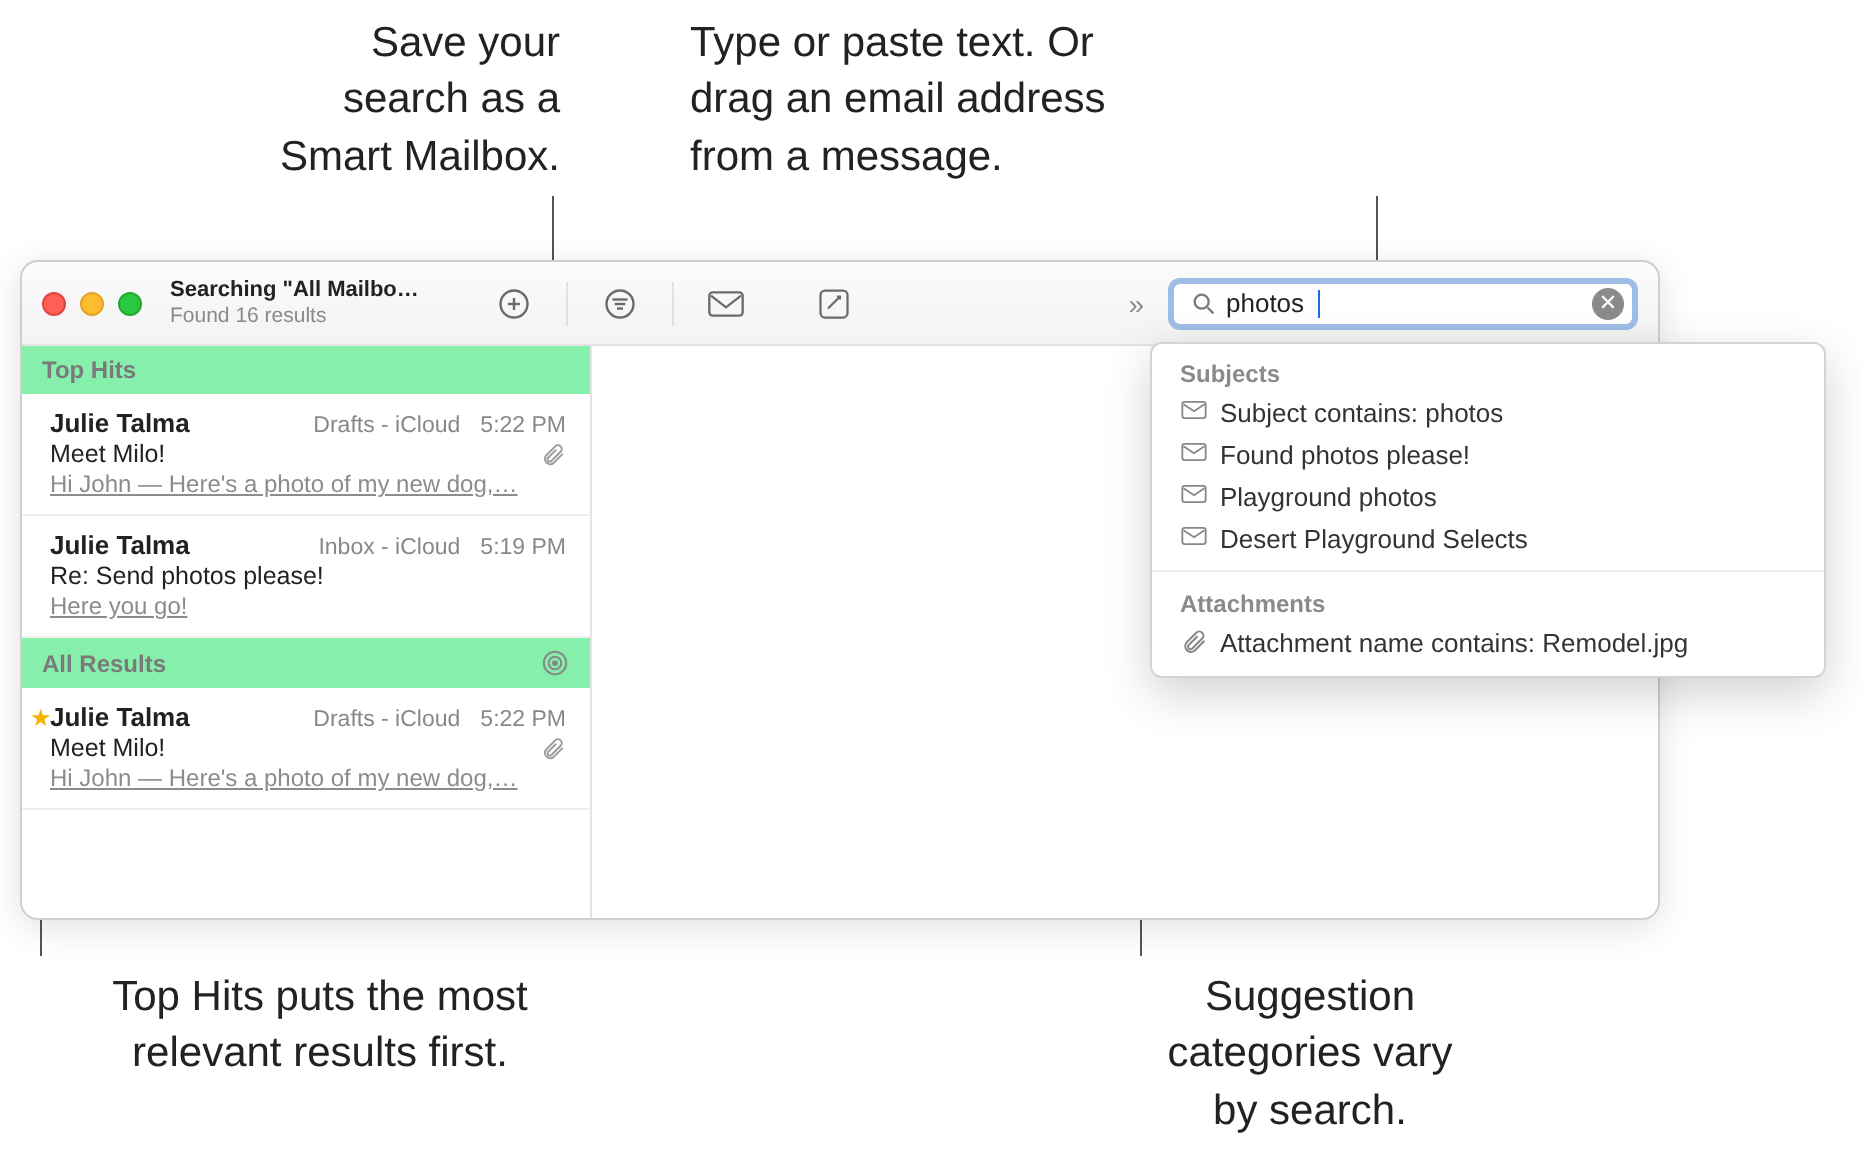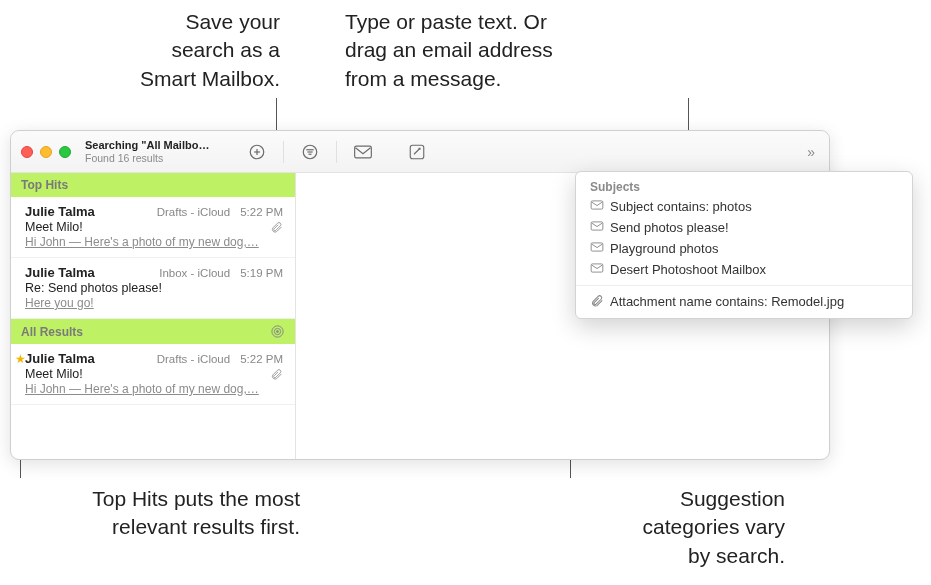--- a/index.html
+++ b/index.html
@@ -10,21 +10,21 @@
     height: 585px;
     position: relative;
     overflow: hidden;
   }
   .callout {
     position: absolute;
     font-size: 21px;
     line-height: 1.35;
     color: #222;
   }
-  .callout.left { text-align: right; }
+  .callout.left { text-align: center; }
   .callout-line {
     position: absolute;
     background: #555;
   }
   
   .window {
     position: absolute;
     left: 10px;
     top: 130px;
     width: 820px;
@@ -77,21 +77,21 @@
     width:16px;height:16px;border-radius:50%;background:#8a8a8a;color:#fff;
     display:flex;align-items:center;justify-content:center;font-size:11px;
   }
   .caret { position:absolute; width:1px; height:14px; background:#1a6fe0; }
   
   .body { display:flex; height:calc(100% - 42px); }
   .list { width:285px; border-right:1px solid #e3e3e3; overflow:hidden; font-size:12.5px; }
   .section-header {
     padding:5px 10px; color:#7a7a7a; font-weight:600; font-size:12px;
     display:flex; align-items:center; justify-content:space-between;
-    background:#bef264;
+    background:#86efac;
   }
   .msg { padding:7px 12px 8px 14px; border-bottom:1px solid #f0f0f0; position:relative;}
   .msg .row1 { display:flex; justify-content:space-between; align-items:baseline;}
   .msg .sender { font-weight:700; color:#222; font-size:13px;}
   .msg .meta { color:#888; font-size:11.5px; display:flex; gap:10px;}
   .msg .row2 { display:flex; justify-content:space-between; align-items:center; margin-top:1px;text-align:center;}
   .msg .subject { color:#222; font-size:12.5px;}
   .msg .clip { color:#9a9a9a; font-size:13px;}
   .msg .preview { color:#8c8c8c; font-size:12px; margin-top:1px; white-space:nowrap; overflow:hidden; text-overflow:ellipsis;text-decoration:underline;}
   .star { color:#f4b400; position:absolute; left:4px; top:8px; font-size:12px;}
@@ -164,20 +164,31 @@
           <path d="M3 4l9 7 9-7"></path>
         </svg>
     </div>
     <div class="tb-icon" style="margin-left:18px;">
       <svg width="18" height="18" viewBox="0 0 24 24" fill="none" stroke="currentColor" stroke-width="1.5">
           <rect x="3" y="3" width="18" height="18" rx="3"></rect>
           <path d="M8 15l8-8M14 7h2v2"></path>
         </svg>
     </div>
     <div class="chevrons">»</div>
+    <div class="searchwrap">
+      <span class="sicon">
+        <svg width="14" height="14" viewBox="0 0 24 24" fill="none" stroke="currentColor" stroke-width="2">
+            <circle cx="10" cy="10" r="6"></circle>
+            <line x1="15" y1="15" x2="20" y2="20"></line>
+          </svg>
+      </span>
+      <input type="text" value="photos" style="">
+      <span class="caret" style="left:72px;"></span>
+      <div class="clearbtn">✕</div>
+    </div>
   </div>
 
   <div class="body">
     <div class="list">
       <div class="section-header">
         <span>Top Hits</span>
       </div>
 
       <div class="msg">
         <div class="row1">
@@ -257,41 +268,42 @@
         </span>
       <span>Subject contains: photos</span>
     </div>
     <div class="pop-row">
       <span class="picon">
           <svg width="14" height="12" viewBox="0 0 24 18" fill="none" stroke="currentColor" stroke-width="1.6">
             <rect x="2" y="2" width="20" height="14" rx="2"></rect>
             <path d="M3 4l9 6 9-6"></path>
           </svg>
         </span>
-      <span>Send photos please!</span>
+      <span>Found photos please!</span>
     </div>
     <div class="pop-row">
       <span class="picon">
           <svg width="14" height="12" viewBox="0 0 24 18" fill="none" stroke="currentColor" stroke-width="1.6">
             <rect x="2" y="2" width="20" height="14" rx="2"></rect>
             <path d="M3 4l9 6 9-6"></path>
           </svg>
         </span>
       <span>Playground photos</span>
     </div>
     <div class="pop-row">
       <span class="picon">
           <svg width="14" height="12" viewBox="0 0 24 18" fill="none" stroke="currentColor" stroke-width="1.6">
             <rect x="2" y="2" width="20" height="14" rx="2"></rect>
             <path d="M3 4l9 6 9-6"></path>
           </svg>
         </span>
-      <span>Desert Photoshoot Mailbox</span>
+      <span>Desert Playground Selects</span>
     </div>
     <div class="pop-sep"></div>
+    <div class="pop-h">Attachments</div>
     <div class="pop-row">
       <span class="picon">
           <svg width="14" height="14" viewBox="0 0 24 24" fill="none" stroke="currentColor" stroke-width="1.8">
             <path d="M21 11l-8.5 8.5a5 5 0 01-7-7L14 4a3.5 3.5 0 015 5l-8.5 8.5a2 2 0 01-3-3L15 7"></path>
           </svg>
         </span>
       <span>Attachment name contains: Remodel.jpg</span>
     </div>
   </div>
 </div>

